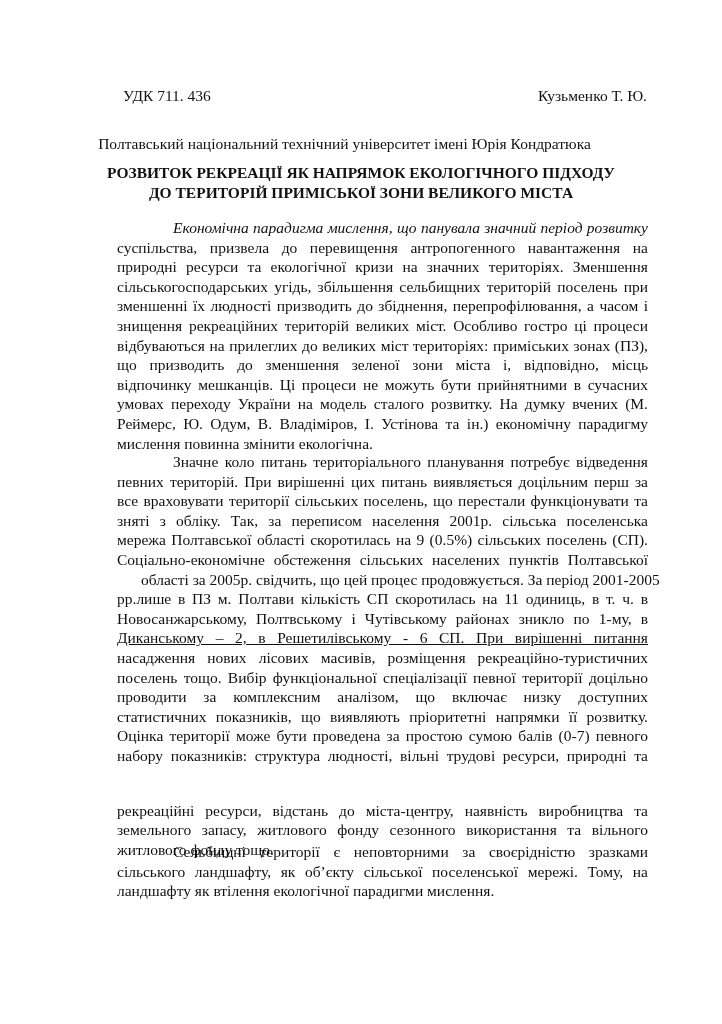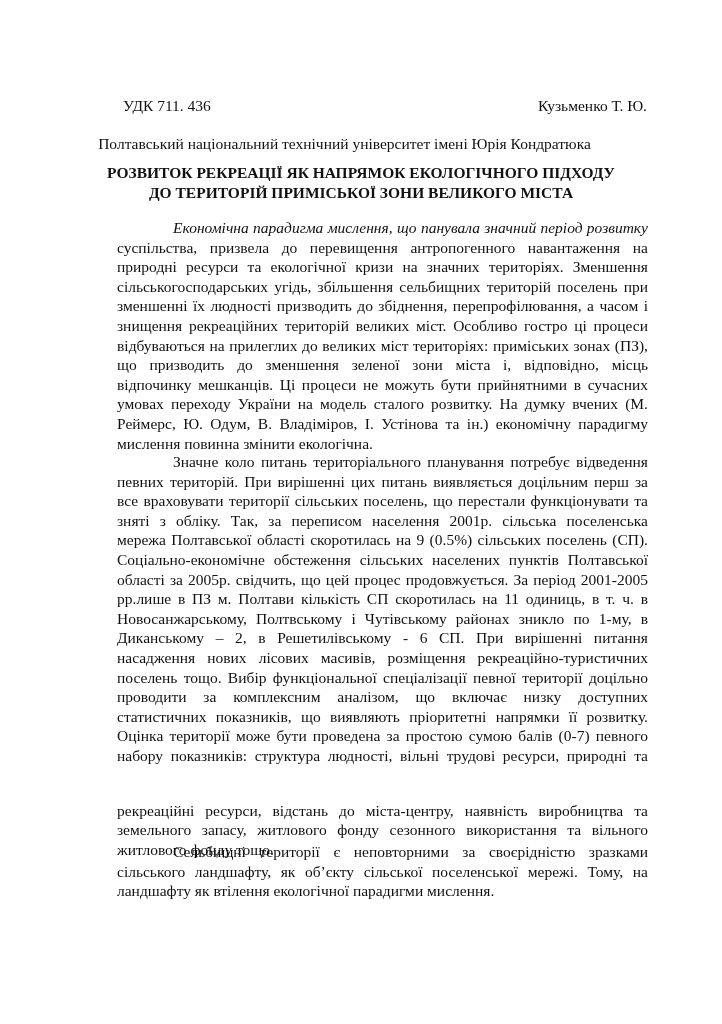--- a/index.html
+++ b/index.html
@@ -1,19 +1,19 @@
 <!DOCTYPE html>
 <html><head>
 <meta charset="utf-8">
 <style>
   html, body { margin:0; padding:0; background:#ffffff; }
   body { width:722px; height:1024px; position:relative; overflow:hidden;
          font-family:"Liberation Serif", "DejaVu Serif", serif; color:#111; }
   .page { position:absolute; left:0; top:0; width:722px; height:1024px; background:#fff; }
-  .hdr { position:absolute; top:96px; font-size:15.5px; line-height:20px; }
+  .hdr { position:absolute; top:86px; font-size:15.5px; line-height:20px; }
   .udk { left:123px; }
   .author { right:75px; }
   .affil { position:absolute; top:134px; left:0; width:667px; text-align:center;
            font-size:15.5px; line-height:20px; padding-left:22px; box-sizing:border-box; }
   .title { position:absolute; top:163px; left:0; width:722px; text-align:center;
            font-weight:bold; font-size:15.5px; line-height:20px; }
   .title div { white-space:nowrap; }
   .body { position:absolute; left:117px; width:531px; font-size:15.5px; line-height:19.6px; }
   .line { display:block; text-align:justify; text-align-last:justify; white-space:nowrap; height:19.6px; overflow:visible; }
   .line.last { text-align-last:left; }
@@ -52,24 +52,24 @@
       <div class="line" style="white-space: normal;"><span style="white-space: nowrap;">Реймерс, Ю. Одум, В. Владіміров, І. Устінова та  ін.) економічну парадигму</span></div>
       <div class="line last" style="white-space: nowrap;">мислення повинна змінити екологічна.</div>
     </div>
   <div class="body p2">
       <div class="line indent" style="white-space: normal;"><span style="white-space: nowrap;">Значне коло питань територіального планування потребує відведення</span></div>
       <div class="line" style="white-space: normal;"><span style="white-space: nowrap;">певних територій. При вирішенні цих питань виявляється доцільним перш за</span></div>
       <div class="line" style="white-space: normal;"><span style="white-space: nowrap;">все враховувати території сільських поселень, що перестали функціонувати та</span></div>
       <div class="line" style="white-space: normal;"><span style="white-space: nowrap;">зняті з обліку. Так, за переписом населення 2001р. сільська поселенська</span></div>
       <div class="line" style="white-space: normal;"><span style="white-space: nowrap;">мережа Полтавської області скоротилась на 9 (0.5%) сільських поселень (СП).</span></div>
       <div class="line" style="white-space: normal;"><span style="white-space: nowrap;">Соціально-економічне обстеження сільських населених пунктів Полтавської</span></div>
-      <div class="line" style="white-space: normal;"><span style="white-space: nowrap;">області за 2005р. свідчить, що цей процес продовжується. За період  2001-2005</span></div>
+      <div class="line" style="white-space: normal;"><span style="white-space: nowrap; margin-left: 24px;">області за 2005р. свідчить, що цей процес продовжується. За період  2001-2005</span></div>
       <div class="line" style="white-space: normal;"><span style="white-space: nowrap;">рр.лише в ПЗ м. Полтави кількість СП скоротилась на 11 одиниць, в т. ч. в</span></div>
       <div class="line" style="white-space: normal;"><span style="white-space: nowrap;">Новосанжарському, Полтвському і Чутівському районах зникло по 1-му, в</span></div>
-      <div class="line" style="white-space: normal;"><span style="white-space: nowrap;">Диканському – 2, в Решетилівському -  6 СП.   При вирішенні питання</span></div>
+      <div class="line" style="white-space: normal;"><span style="white-space: nowrap; text-decoration: underline;">Диканському – 2, в Решетилівському -  6 СП.   При вирішенні питання</span></div>
       <div class="line" style="white-space: normal;"><span style="white-space: nowrap;">насадження нових лісових масивів, розміщення рекреаційно-туристичних</span></div>
       <div class="line" style="white-space: normal;"><span style="white-space: nowrap;">поселень тощо. Вибір функціональної спеціалізації певної території доцільно</span></div>
       <div class="line" style="white-space: normal;"><span style="white-space: nowrap;">проводити за комплексним аналізом, що включає низку доступних</span></div>
       <div class="line" style="white-space: normal;"><span style="white-space: nowrap;">статистичних показників, що виявляють пріоритетні напрямки її розвитку.</span></div>
       <div class="line" style="white-space: normal;"><span style="white-space: nowrap;">Оцінка території може бути проведена за простою сумою балів (0-7) певного</span></div>
       <div class="line" style="white-space: normal;"><span style="white-space: nowrap;">набору показників: структура людності, вільні трудові ресурси, природні та</span></div>
       <div class="line" style="white-space: normal; margin-top: 35px;"><span style="white-space: nowrap;">рекреаційні ресурси, відстань до міста-центру, наявність виробництва та</span></div>
       <div class="line" style="white-space: normal;"><span style="white-space: nowrap;">земельного запасу, житлового фонду сезонного використання та вільного</span></div>
       <div class="line last" style="white-space: nowrap;">житлового фонду тощо.</div>
     </div>

